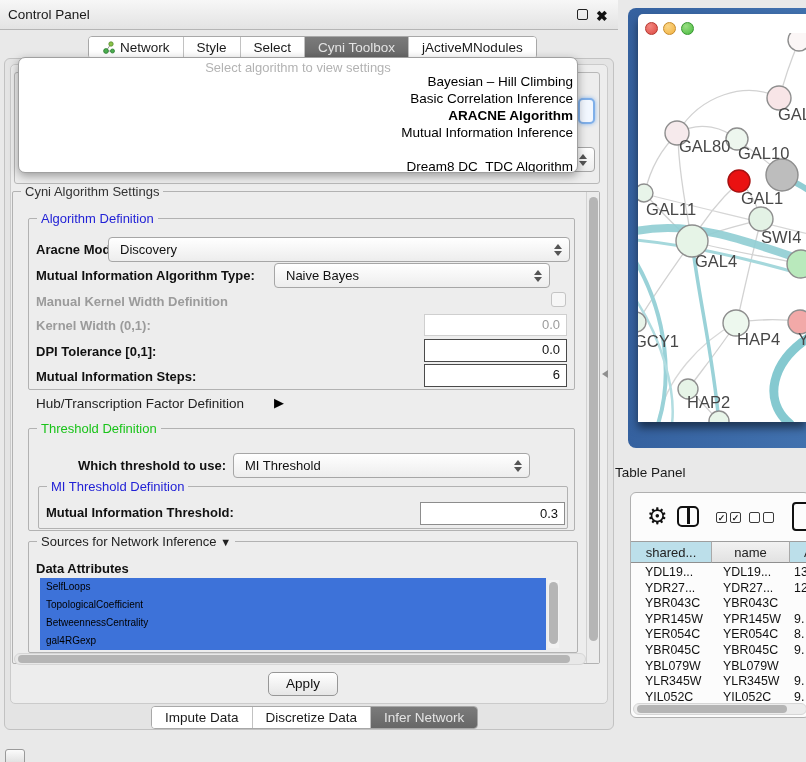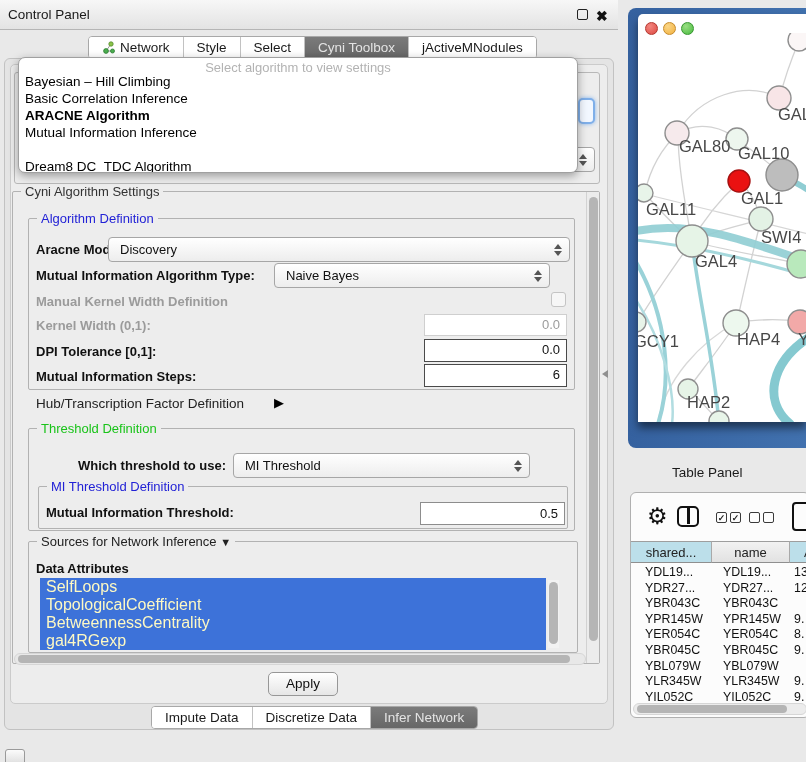--- a/index.html
+++ b/index.html
@@ -60,47 +60,47 @@
   .checkbox { position:absolute; width:15px; height:15px; background:#f6f6f6;
     border:1px solid #c4c4c4; border-radius:3px; }
 
   
   .popup { left:18px; top:57px; width:560px; height:116px; background:#fff;
     border:1px solid #a0a0a0; border-radius:7px; box-shadow:0 3px 10px rgba(0,0,0,.35);
     z-index:50; overflow:hidden; }
   .popup .ph { position:absolute; top:2px; left:0; width:100%; text-align:center;
     font-size:13px; color:#b3b3b3; }
   .popup .it { position:absolute; left:4px; right:4px; height:17px; line-height:17px;
-    font-size:13.5px; color:#000; padding-left:2px; white-space:nowrap; }
+    font-size:13.5px; color:#000; padding-left:2px; white-space:nowrap;text-align:right; }
   .popup .it.bold { font-weight:bold; }
 
   
   .sb-track-v { position:absolute; background:#ececec; border-left:1px solid #d2d2d2; }
   .sb-thumb { position:absolute; background:#b5b5b5; border-radius:5px; }
   .sb-track-h { position:absolute; background:#e8e8e8; border-radius:6px;
     border:1px solid #d6d6d6; }
 
   .attr-list { position:absolute; background:#fff; }
-  .attr-item { height:18px; line-height:18px; background:#3d72d9; color:#fef9c3;
-    font-size:16px; padding-left:6px; white-space:nowrap; }
+  .attr-item { height:18px; line-height:18px; background:#3d72d9; color:#000000;
+    font-size:10px; padding-left:6px; white-space:nowrap; }
 
   .btn { position:absolute; background:linear-gradient(#ffffff,#e6e6e6);
     border:1px solid #979797; border-radius:5px; font-size:13.5px; color:#111;
     text-align:center; }
 
   
   .net-frame { left:628px; top:8px; width:178px; height:440px;
     background:linear-gradient(90deg,#35619f,#4171ae); border-top-left-radius:8px;
     border-bottom-left-radius:8px; }
   .net-window { left:638px; top:14px; width:168px; height:408px; background:#fff;
     border-top-left-radius:5px; box-shadow:0 6px 9px rgba(0,0,0,.5); overflow:hidden; }
   .light { position:absolute; top:8px; width:13px; height:13px; border-radius:50%; }
 
   
-  .tp-title { left:672px; top:465px; font-size:13.5px; color:#1a1a1a; }
+  .tp-title { left:615px; top:465px; font-size:13.5px; color:#1a1a1a; }
   .tp-box { left:630px; top:492px; width:180px; height:226px; background:#fcfcfc;
     border:1px solid #b0b0b0; border-radius:6px; overflow:hidden; }
   .tp-hcell { position:absolute; top:48px; height:22px; line-height:22px; font-size:13px;
     text-align:center; color:#222; border-right:1px solid #a9a9a9; border-top:1px solid #9e9e9e;
     border-bottom:1px solid #8f8f8f; }
   .tp-row { position:absolute; left:0; width:180px; height:15.6px; line-height:15.6px;
     font-size:12.4px; color:#111; white-space:nowrap; }
   .tp-row span { position:absolute; top:0; }
   .ticon { position:absolute; color:#111; }
   .cb-sm { position:absolute; width:11px; height:11px; border:1.6px solid #3a3a3a;
@@ -207,21 +207,21 @@
   </div>
   <span class="lbl" style="left:78px;top:458px;">Which threshold to use:</span>
   <div class="combo" style="left:233px;top:453px;width:297px;height:25px;">
     <span class="cv">MI Threshold</span>
     <span class="stepper"></span>
   </div>
   <div class="group" style="left:38px;top:486px;width:530px;height:43px;">
     <span class="gtitle blue">MI Threshold Definition</span>
   </div>
   <span class="lbl" style="left:46px;top:505px;">Mutual Information Threshold:</span>
-  <div class="field norm" style="left:420px;top:502px;width:145px;height:23px;line-height:21px;">0.5</div>
+  <div class="field norm" style="left:420px;top:502px;width:145px;height:23px;line-height:21px;">0.3</div>
 
   <div class="group" style="left:28px;top:541px;width:550px;height:112px;">
     <span class="gtitle" style="color:#222;">
       <span>Sources for Network Inference</span>
       <span style="font-size:11px;"> ▼</span>
     </span>
   </div>
   <span class="lbl" style="left:36px;top:561px;">Data Attributes</span>
   <div class="attr-list" style="left:40px;top:578px;width:506px;height:72px;">
     <div class="attr-item">SelfLoops</div>

